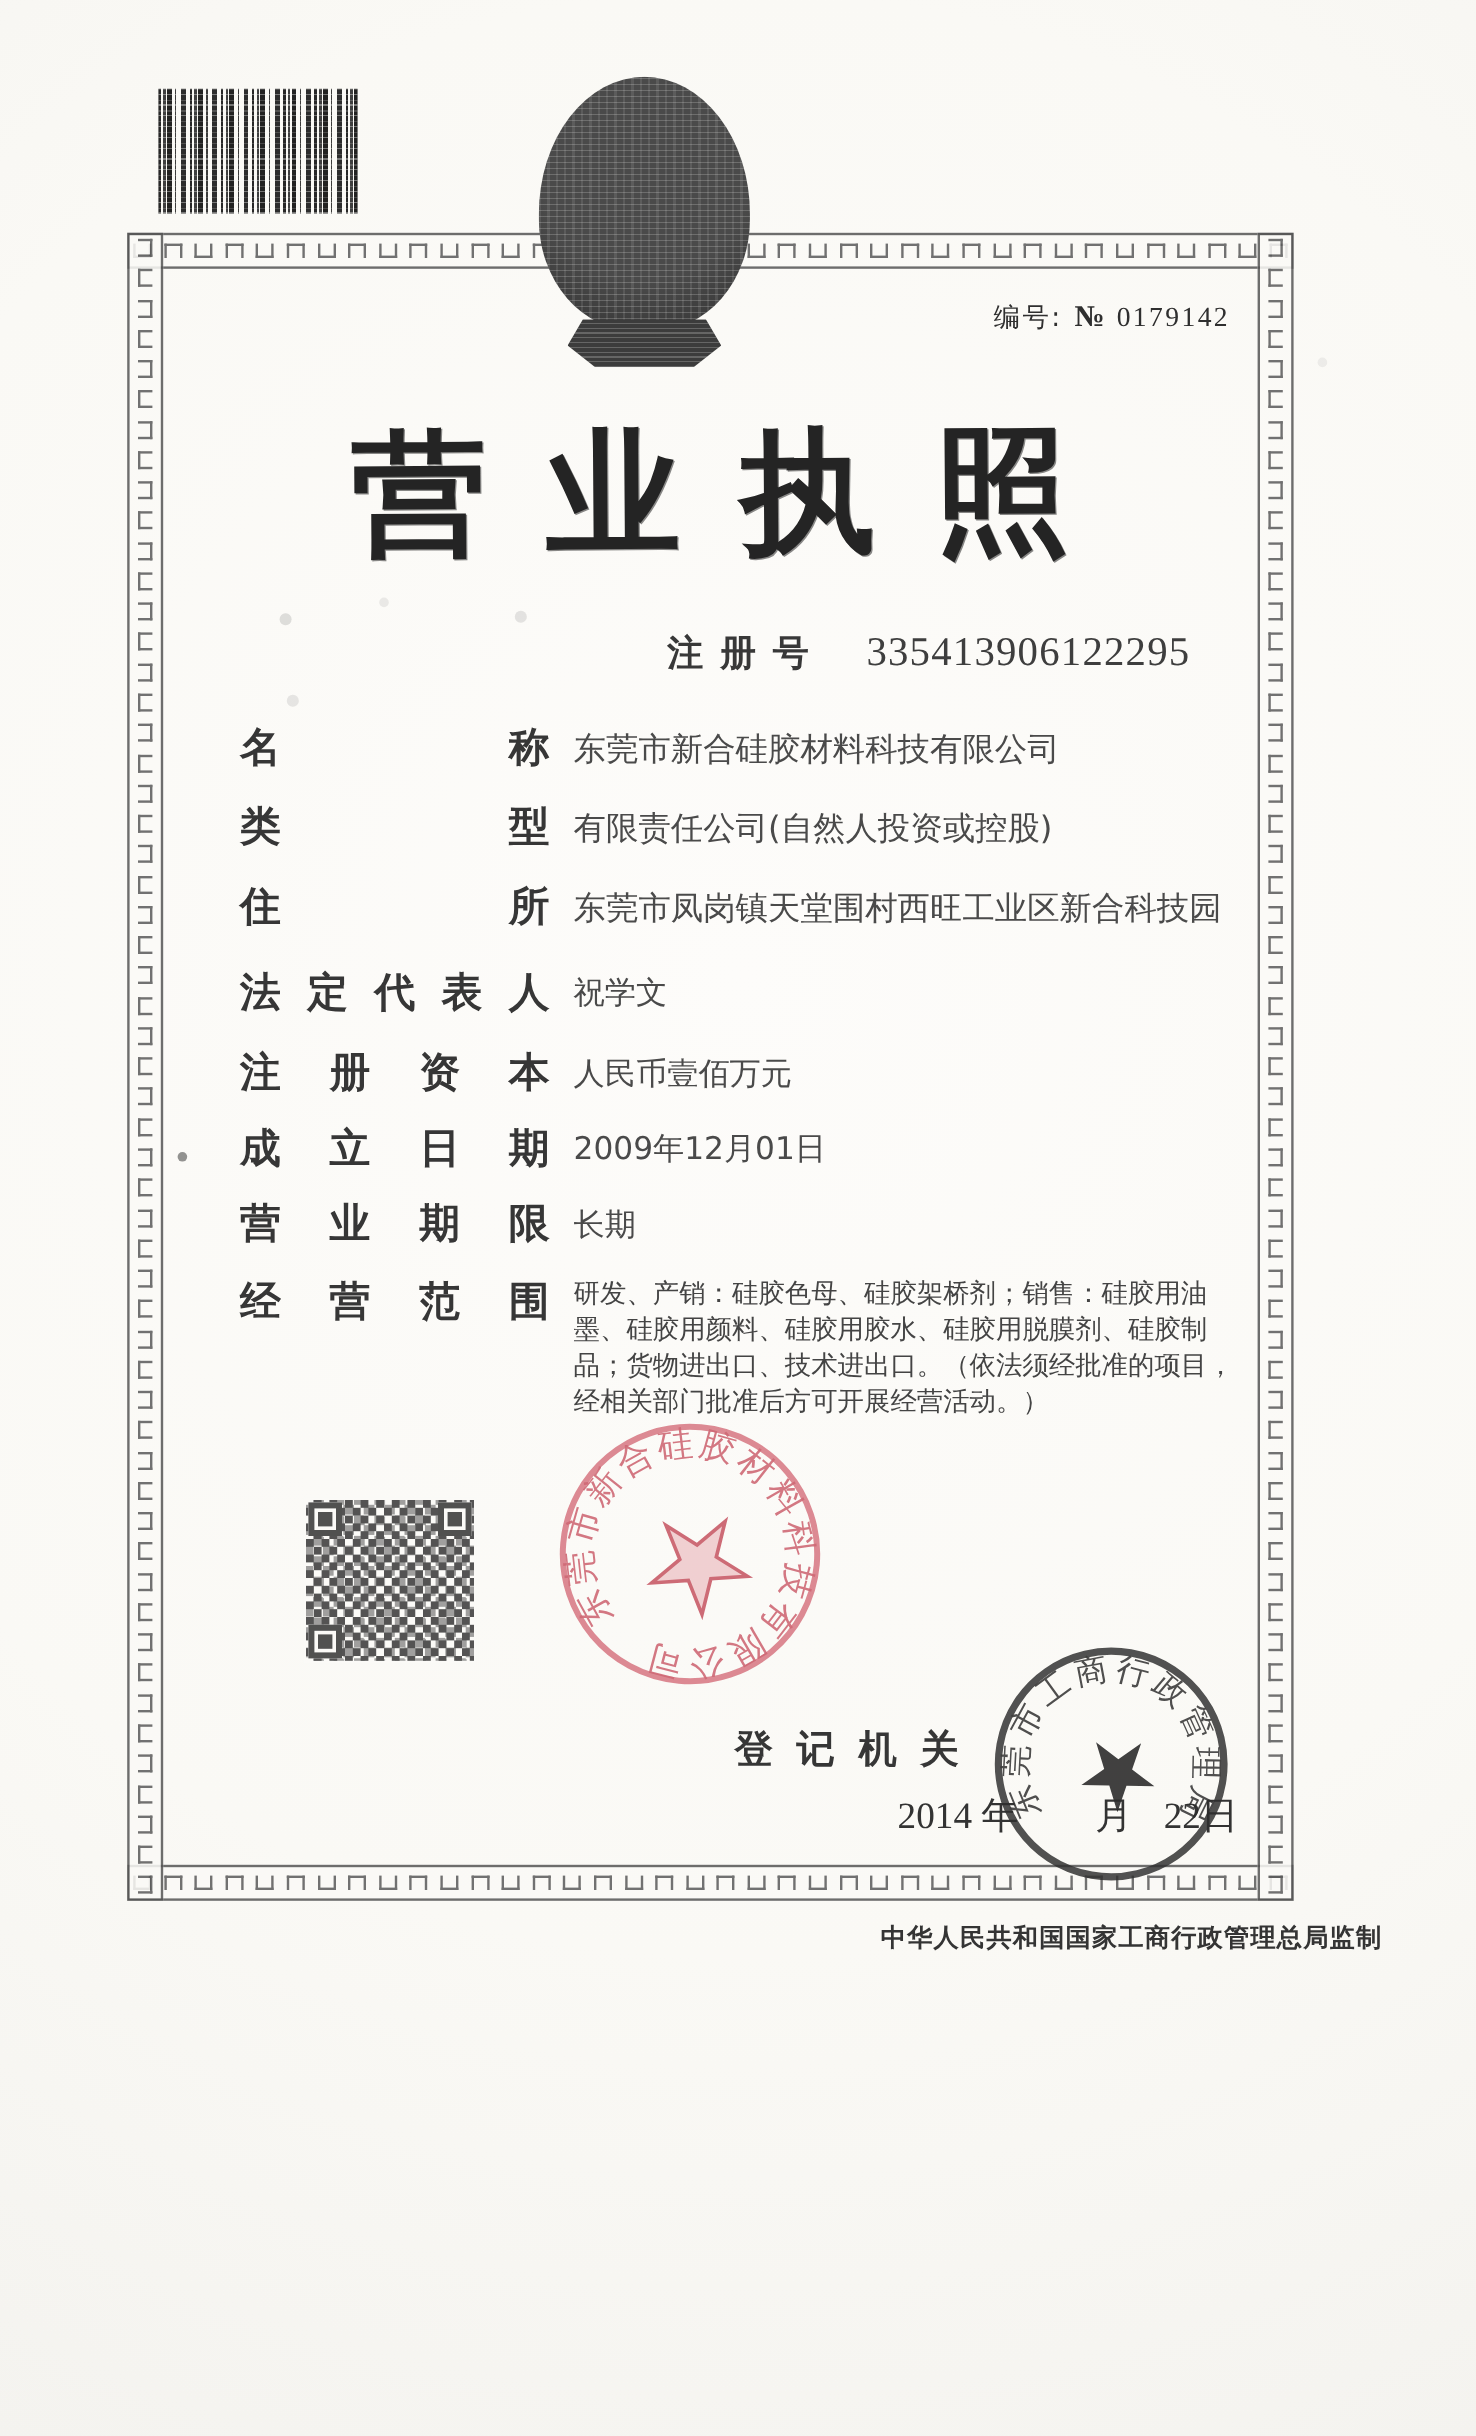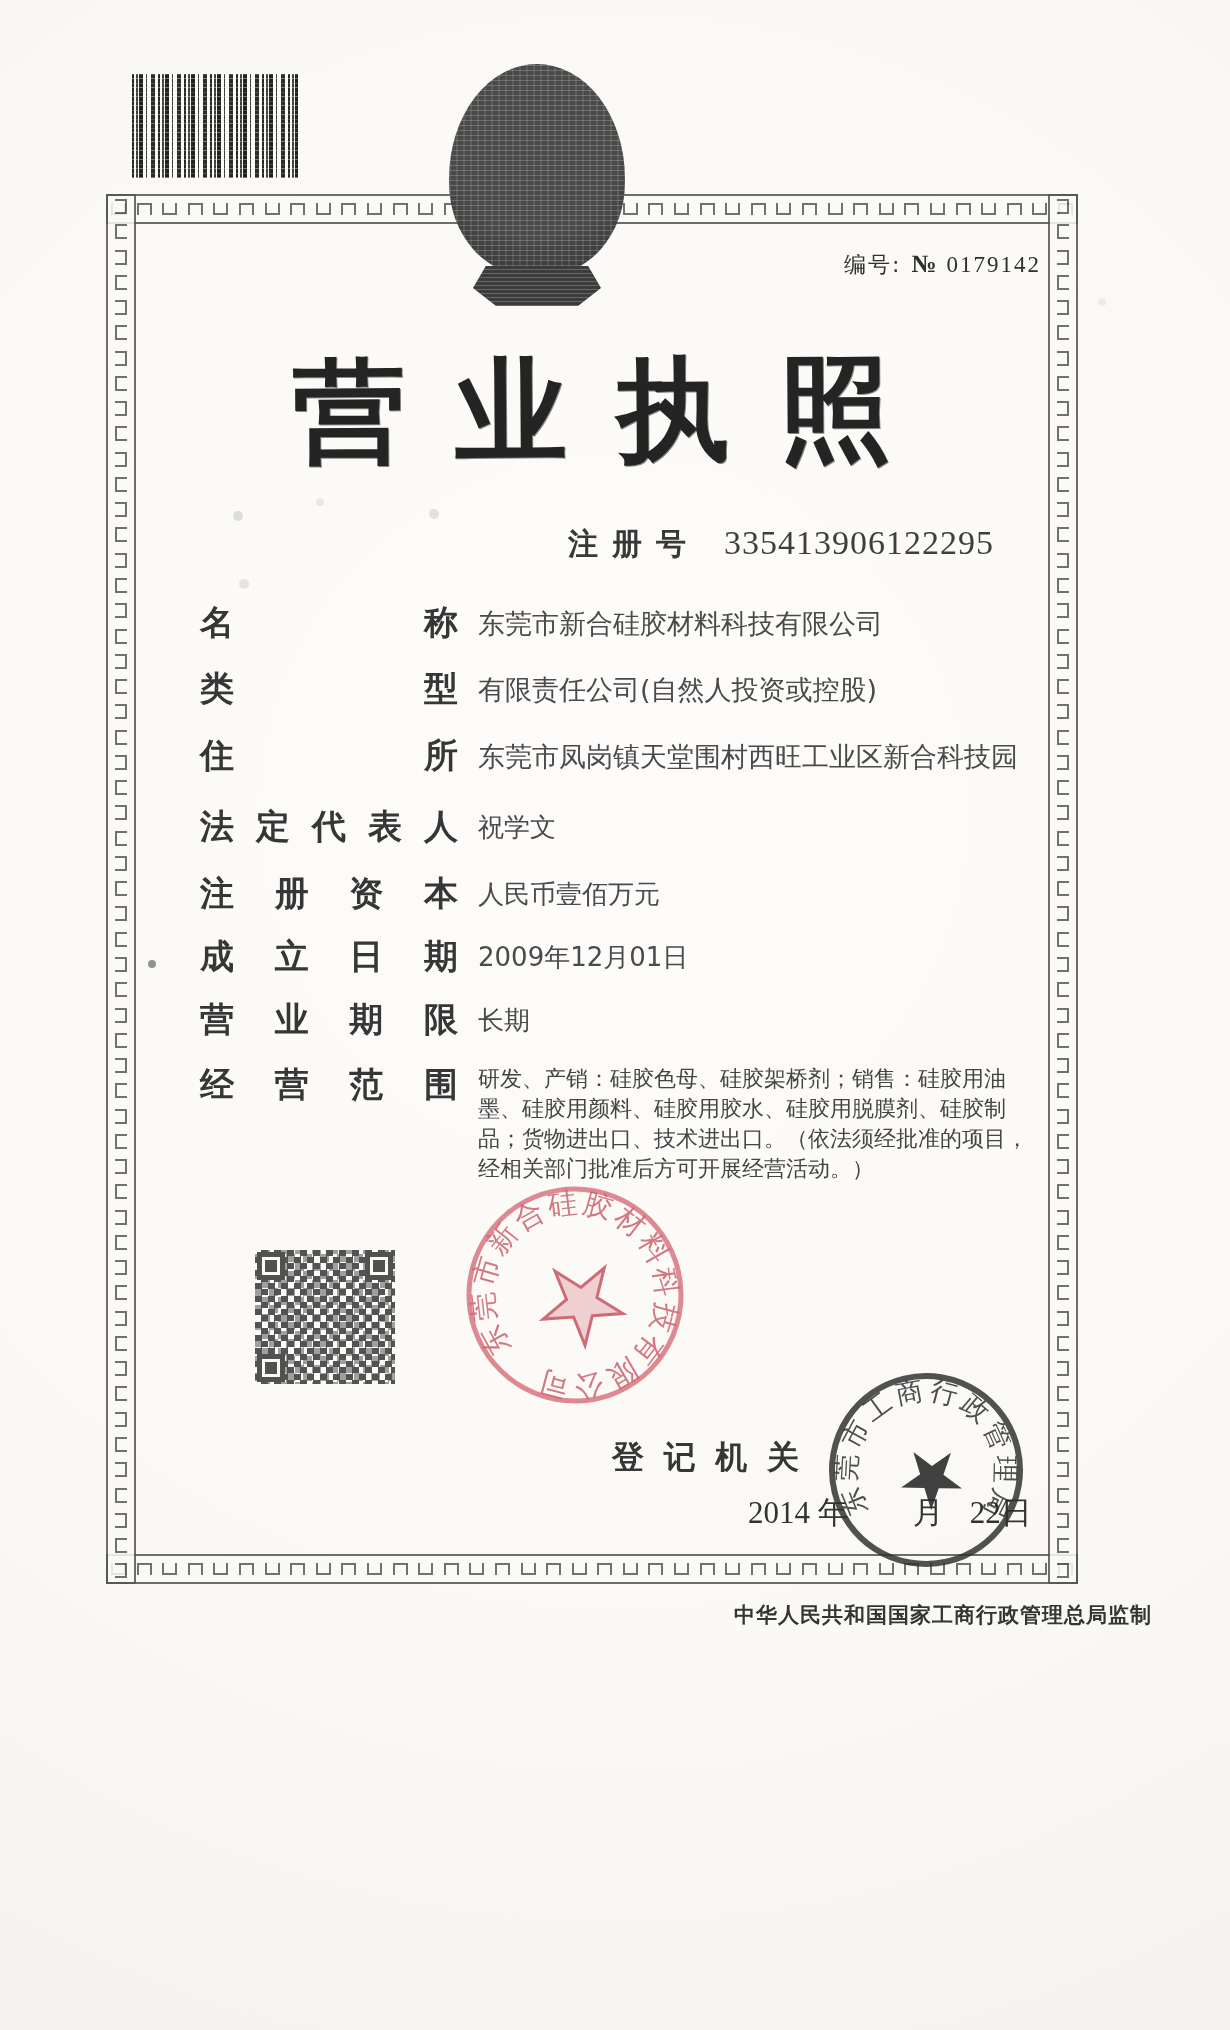--- a/index.html
+++ b/index.html
@@ -38,30 +38,30 @@
   .strip.h i.o0{border-top:0}
   .strip.h i.o1{border-bottom:0}
   .strip.v i.o0{border-left:0}
   .strip.v i.o1{border-right:0}
   .b-top{left:106px;top:194px;width:972px;height:30px;}
   .b-bottom{left:106px;top:1554px;width:972px;height:30px;}
   .b-left{left:106px;top:194px;width:30px;height:1390px;}
   .b-right{left:1048px;top:194px;width:30px;height:1390px;}
 
   
-  .serial{position:absolute;left:828px;top:250px;width:260px;z-index:4;display:flex;align-items:baseline;gap:10px;color:#2f2f2f;margin-left:16px;}
+  .serial{position:absolute;left:828px;top:250px;width:260px;z-index:4;display:flex;align-items:baseline;gap:10px;color:#2f2f2f;}
   .serial .lab{font-size:22px;letter-spacing:2px;}
   .serial .sym{font-family:"Liberation Serif",serif;font-weight:bold;font-size:25px;}
   .serial .num{font-family:"Liberation Serif",serif;font-size:23px;letter-spacing:2px;text-align:center;}
 
   .title{position:absolute;left:136px;top:336px;width:912px;z-index:4;text-align:center;
          font-size:112px;font-weight:900;color:#242424;letter-spacing:50px;padding-left:50px;box-sizing:border-box;
          transform:rotate(-.4deg);text-shadow:1px 1px 0 rgba(40,40,40,.55);}
 
-  .regno{position:absolute;left:568px;top:524px;z-index:4;display:flex;align-items:baseline;gap:24px;}
+  .regno{position:absolute;left:556px;top:524px;z-index:4;display:flex;align-items:baseline;gap:34px;}
   .regno .lab{font-size:30px;letter-spacing:14px;color:#383838;font-weight:600;}
   .regno .val{font-family:"Liberation Serif",serif;font-size:34px;color:#3e3e3e;letter-spacing:1px;}
 
   
   .row{position:absolute;left:200px;z-index:4;width:848px;}
   .row .lab{position:absolute;left:0;top:0;width:258px;font-size:34px;font-weight:600;color:#363636;}
   .row .val{position:absolute;left:278px;top:6px;font-size:26px;color:#4a4a4a;white-space:nowrap;}
   .row .val.big{font-size:27px;}
   .row .val.scope{width:570px;white-space:normal;font-size:22px;line-height:30px;top:2px;color:#444;}
   [data-justify]{display:flex;justify-content:space-between;}

